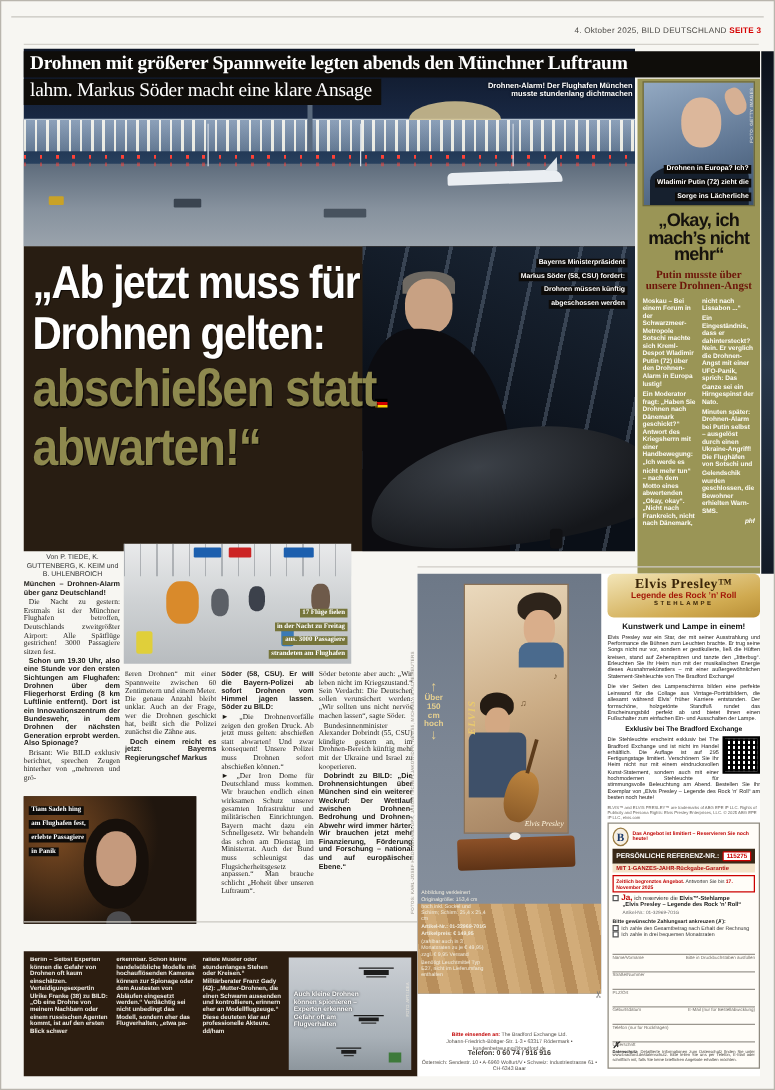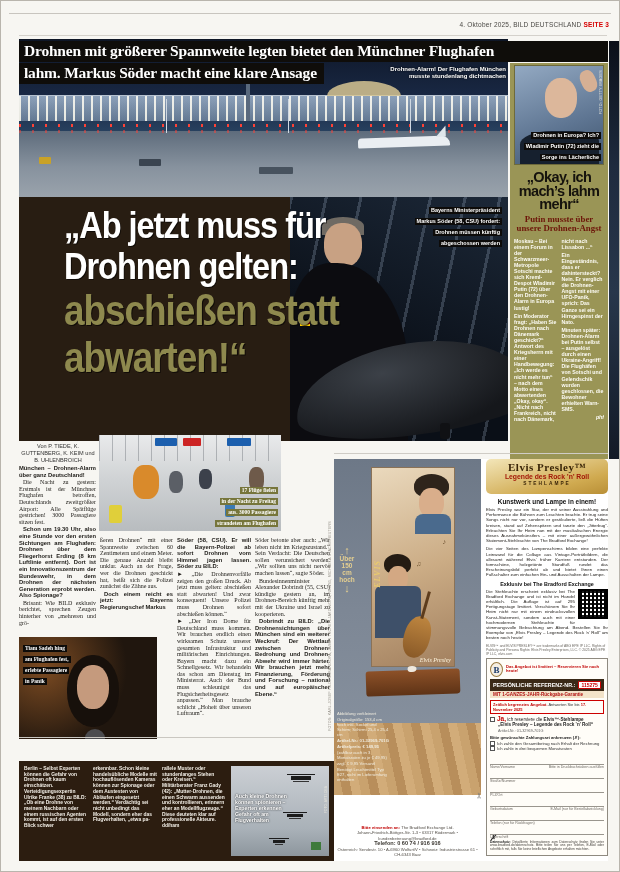--- a/index.html
+++ b/index.html
@@ -33,21 +33,21 @@
     border-radius:6px 14px 2px 2px; transform:rotate(-2deg); }
   .plane:before { content:""; position:absolute; right:4px; top:-10px; width:0; height:0;
     border-left:10px solid transparent; border-bottom:11px solid #dfe5ea; }
   .gveh { position:absolute; width:22px; height:7px; background:#3a4450; border-radius:1px; }
   .lamp-pole { position:absolute; width:1px; height:34px; background:#cfd8e2; top:60px; }
 
   .h1bar { left:18px; top:40px; width:589px; height:21px; background:#0f0d0a; color:#fff;
     font-family:"Liberation Serif",serif; font-weight:bold; font-size:15.5px; line-height:17px;
     padding:1px 5px; letter-spacing:-.2px; }
   .h2bar { left:18px; top:62px; height:21px; background:#0f0d0a; color:#fff; white-space:nowrap;
-    font-family:"Liberation Serif",serif; font-weight:bold; font-size:15.5px; line-height:17px;
+    font-family:"Liberation Serif",serif; font-weight:normal; font-size:15.5px; line-height:17px;
     padding:1px 7px 1px 5px; letter-spacing:-.2px; }
   .lead-cap { left:388px; top:65px; width:117px; text-align:right; color:#fff; font-weight:bold;
     font-size:6px; line-height:7px; text-shadow:0 0 2px #000; }
 
   
   .rail { left:509px; top:62px; width:98px; height:396px; background:#9a9556; padding:2px 4px; }
   .putin-photo { position:relative; height:100px; background:linear-gradient(160deg,#93a9c2,#5e7592 60%,#3f546c);
     border:1px solid #6e6a3c; overflow:hidden; }
   .p-head { position:absolute; left:34%; top:12%; width:32px; height:40px; background:#dcb79b; border-radius:46%; }
   .p-hand { position:absolute; right:8%; top:4%; width:15px; height:22px; background:#d6b094; border-radius:40%; transform:rotate(-24deg); }
@@ -78,21 +78,21 @@
   .s-head { position:absolute; left:34px; top:26px; width:38px; height:44px; background:#c8a183; border-radius:45%; }
   .s-hair { position:absolute; left:32px; top:20px; width:42px; height:18px; background:#6f6a63; border-radius:50% 50% 0 0; }
   .s-jacket { position:absolute; left:0; top:66px; width:118px; height:178px; background:#0c0c10; border-radius:34% 60% 0 0; }
   .s-flag { position:absolute; left:10px; top:122px; width:10px; height:7px;
     background:linear-gradient(180deg,#000 33%,#d00000 33% 66%,#ffcc00 66%); }
   .s-drone { position:absolute; right:-26px; bottom:6px; width:240px; height:92px; transform:rotate(-9deg);
     background:radial-gradient(ellipse at 38% 28%, #3c4148, #15171b 72%);
     border-radius:50% 50% 45% 55% / 65% 75% 25% 35%; }
   .s-wheel { position:absolute; right:58px; bottom:2px; width:10px; height:16px; background:#101114; border-radius:3px; }
   .soeder-cap { position:absolute; right:6px; top:6px; text-align:right; }
-  .quote-text { position:absolute; left:7px; top:8px; width:480px;margin-left:38px; }
+  .quote-text { position:absolute; left:7px; top:8px; width:480px; }
   .ql { font-weight:800; letter-spacing:-1.2px; transform:scaleX(.88); transform-origin:left center;
     white-space:nowrap; text-shadow:1px 1px 0 rgba(0,0,0,.6); }
   .ql.w { color:#fff; font-size:37px; line-height:41px; }
   .ql.o { color:#8e894e; font-size:42px; line-height:47px; }
 
   
   .article { left:18px; top:440px; width:315px; height:298px; color:#1d1b17;
     font-family:"Liberation Serif",serif; }
   .byline { position:absolute; left:0; top:2px; width:78px; text-align:center;
     font-family:"Liberation Sans",sans-serif; font-size:5.6px; line-height:6.8px; color:#333; }
@@ -239,40 +239,40 @@
     <div class="redlights" style="top:91px; opacity:.5"></div>
     <div class="plane"></div>
     <div class="gveh" style="left:120px; top:120px;"></div>
     <div class="gveh" style="left:240px; top:128px; width:34px; background:#47525e;"></div>
     <div class="gveh" style="left:20px; top:118px; width:12px; background:#c9a227;"></div>
     <div class="lamp-pole" style="left:30%;"></div>
     <div class="lamp-pole" style="left:55%;"></div>
     <div class="lamp-pole" style="left:80%;"></div>
   </div>
 
-  <div class="abs h1bar">Drohnen mit größerer Spannweite legten bietet den Münchner Flughafen</div>
+  <div class="abs h1bar">Drohnen mit größerer Spannweite legten abends den Münchner Luftraum</div>
   <div class="abs h2bar">lahm. Markus Söder macht eine klare Ansage</div>
   <div class="abs lead-cap">
     <span>Drohnen-Alarm! Der Flughafen München</span><br>
     <span>musste stundenlang dichtmachen</span>
   </div>
 
   <div class="abs rail">
     <div class="putin-photo">
       <div class="p-head"></div>
       <div class="p-hand"></div>
       <div class="p-suit"></div>
       <div class="vcred" style="right:0; top:4px;">FOTO: GETTY IMAGES</div>
       <div class="chips putin-cap">
         <span>Drohnen in Europa? Ich?</span><br>
         <span>Wladimir Putin (72) zieht die</span><br>
         <span>Sorge ins Lächerliche</span>
       </div>
     </div>
-    <div class="putin-headline">„Okay, ich mach’s lahm mehr“</div>
+    <div class="putin-headline">„Okay, ich mach’s nicht mehr“</div>
     <div class="putin-subhead">Putin musste über unsere Drohnen-Angst</div>
     <div class="putin-body">
       <p>Moskau – Bei einem Forum in der Schwarzmeer-Metropole Sotschi machte sich Kreml-Despot Wladimir Putin (72) über den Drohnen-Alarm in Europa lustig!</p>
       <p>Ein Moderator fragt: „Haben Sie Drohnen nach Dänemark geschickt?“ Antwort des Kriegsherrn mit einer Handbewegung: „Ich werde es nicht mehr tun“ – nach dem Motto eines abwertenden „Okay, okay“. „Nicht nach Frankreich, nicht nach Dänemark, nicht nach Lissabon ...“</p>
       <p>Ein Eingeständnis, dass er dahintersteckt? Nein. Er verglich die Drohnen-Angst mit einer UFO-Panik, sprich: Das Ganze sei ein Hirngespinst der Nato.</p>
       <p>Minuten später: Drohnen-Alarm bei Putin selbst – ausgelöst durch einen Ukraine-Angriff! Die Flughäfen von Sotschi und Gelendschik wurden geschlossen, die Bewohner erhielten Warn-SMS.</p>
       <div class="putin-sig">phf</div>
     </div>
   </div>
 

